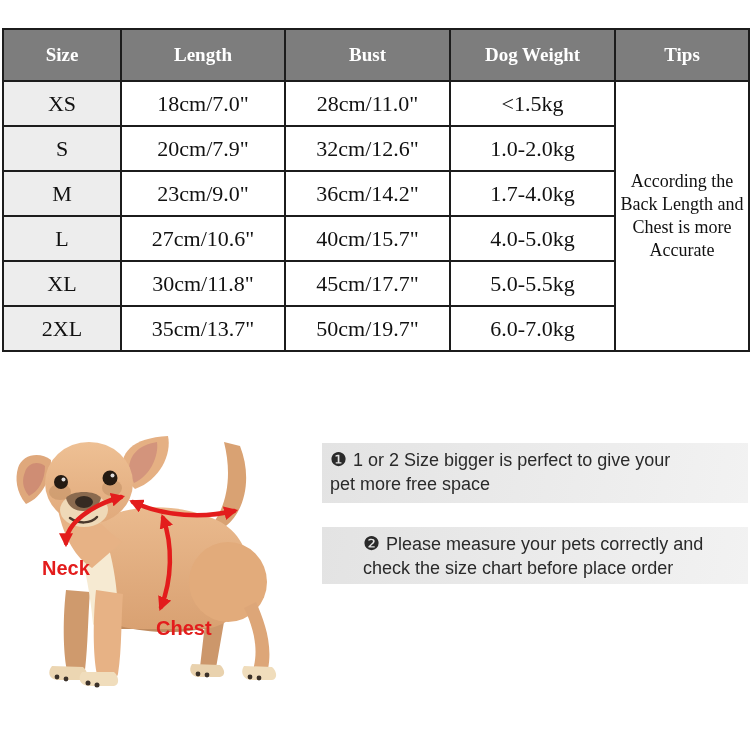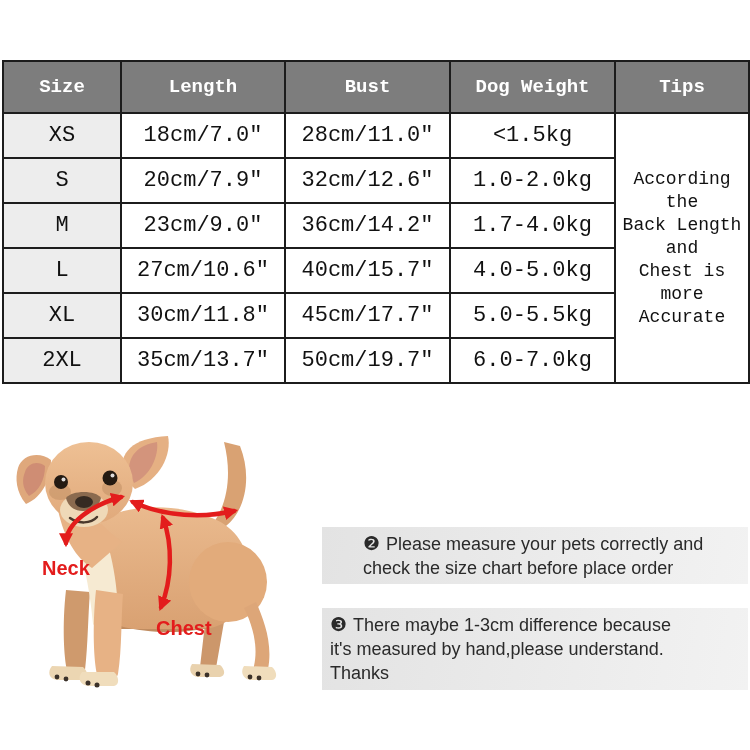--- a/index.html
+++ b/index.html
@@ -3,23 +3,23 @@
 <meta charset="utf-8">
 <style>
   html,body{margin:0;padding:0;background:#fff;}
   .stage{
     position:relative;width:750px;height:750px;background:#ffffff;
     font-family:"Liberation Sans",sans-serif;overflow:hidden;
   }
 
   
   table.size-table{
-    position:absolute;left:2px;top:60px;width:746px;
+    position:absolute;left:2px;top:28px;width:746px;
     border-collapse:collapse;table-layout:fixed;
-    font-family:Liberation Mono, monospace;color:#111;padding-left:8px;
+    font-family:Liberation Serif, serif;color:#111;padding-left:8px;
   }
   .size-table th,.size-table td{
     border:2px solid #1c1c1c;text-align:center;vertical-align:middle;
     padding:0;font-size:22px;
   }
   .size-table thead th{
     background:#7d7d7d;color:#ffffff;font-weight:bold;font-size:19px;height:50px;
   }
   .size-table tbody tr{height:45px;}
   .size-table td.size-col{background:#ededed;}
@@ -189,23 +189,22 @@
       <g stroke="#e31c1c" stroke-width="4.5" fill="none" stroke-linecap="round">
         <path d="M133,72 C165,87 204,88 234,81" marker-start="url(#ah)" marker-end="url(#ah)"></path>
         <path d="M121,67 C92,75 66,93 66,113" marker-start="url(#ah)" marker-end="url(#ah)"></path>
         <path d="M163,88 C173,115 172,150 161,177" marker-start="url(#ah)" marker-end="url(#ah)"></path>
       </g>
     </svg>
     <span class="measure-label label-neck">Neck</span>
     <span class="measure-label label-chest">Chest</span>
   </div>
 
+  <div class="note-box note-1">
+    <span class="note-bullet">❶</span><span class="note-text">1 or 2 Size bigger is perfect to give your
+pet more free space</span>
+  </div>
   <div class="note-box note-2">
     <span class="note-bullet">❷</span><span class="note-text">Please measure your pets correctly and
 check the size chart before place order</span>
   </div>
-  <div class="note-box note-3">
-    <span class="note-bullet">❸</span><span class="note-text">There maybe 1-3cm difference because
-it's measured by hand,please understand.
-Thanks</span>
-  </div>
 
 </div>
 
 </body></html>

